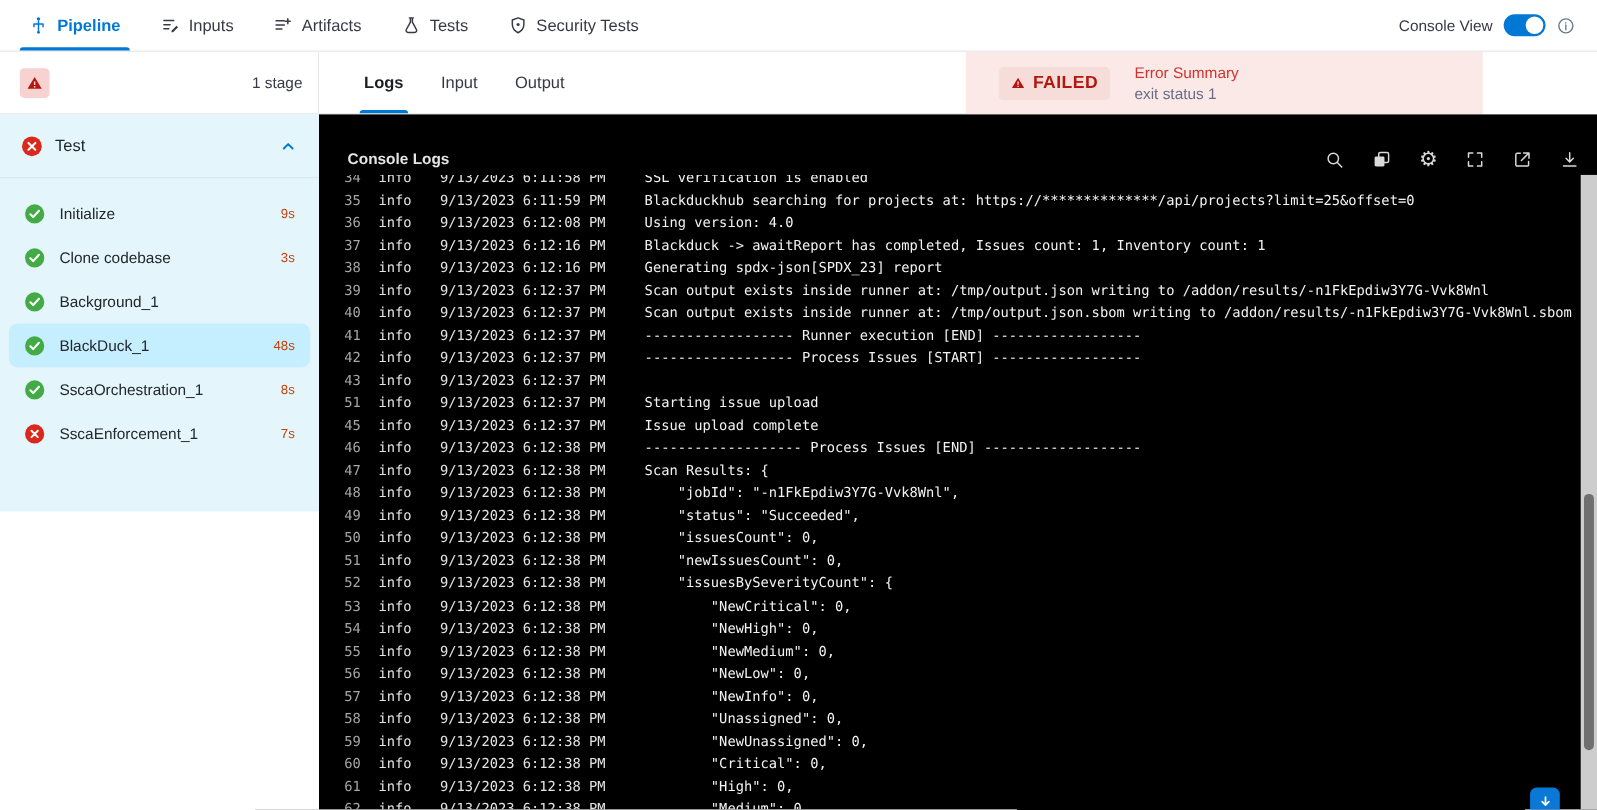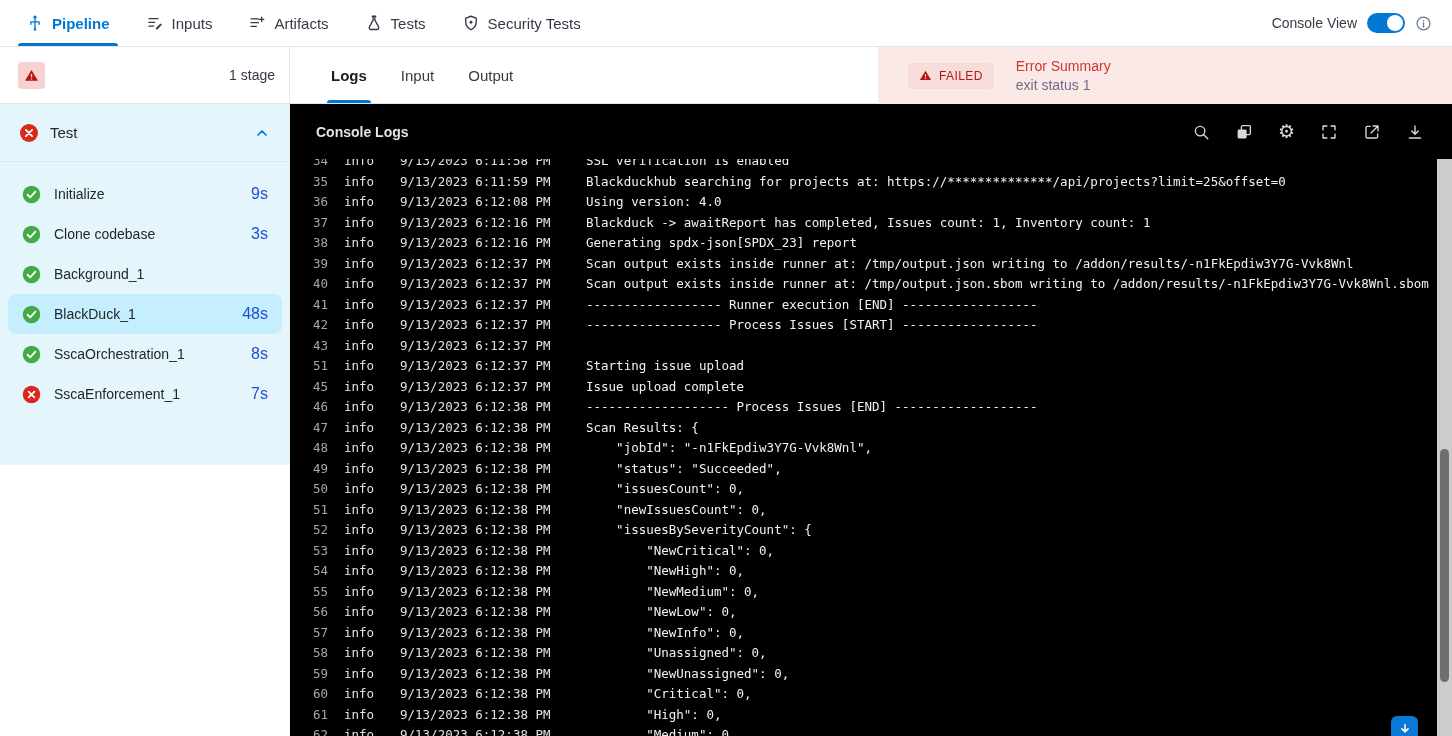--- a/index.html
+++ b/index.html
@@ -20,61 +20,61 @@
   .tab.active::after { content:""; position:absolute; left:-8px; right:-8px; bottom:0;
     height:3px; background:#0278D5; border-radius:3px 3px 0 0; }
   .topnav-right { margin-left:auto; display:flex; align-items:center; gap:10px;
     padding-right:20px; font-size:14px; color:#383946; }
   .toggle { width:38px; height:20px; border-radius:10px; background:#0278D5; position:relative; cursor:pointer; }
   .toggle .knob { position:absolute; top:2px; right:2px; width:16px; height:16px;
     border-radius:50%; background:#fff; }
   .info-icn { display:flex; color:#6B7A8C; }
 
   
-  .row2 { position:absolute; top:47px; left:0; width:1452px; height:57px; display:flex; }
+  .row2 { position:absolute; top:47px; left:0; width:1348px; height:57px; display:flex; }
   .stagebar { width:290px; background:#fff; border-right:1px solid #E8E9EE;
     border-bottom:1px solid #E3E4EA; display:flex; align-items:center;
     justify-content:space-between; padding:0 14px 0 18px; }
   .warn-badge { width:27px; height:27px; border-radius:4px; background:#F8D2D0;
     display:flex; align-items:center; justify-content:center; }
   .stage-count { font-size:14px; color:#383946; }
   .logtabs { width:588px; background:#fff; border-bottom:1px solid #E3E4EA;
     display:flex; align-items:flex-end; gap:34px; padding-left:41px; }
   .logtab { font-size:15px; color:#383946; height:100%; display:flex; align-items:center;
     position:relative; cursor:pointer; }
   .logtab.active { font-weight:700; color:#1C1D26; }
   .logtab.active::after { content:""; position:absolute; left:-4px; right:-4px; bottom:0;
     height:3px; background:#0278D5; border-radius:3px 3px 0 0; }
   .error-summary { flex:1; background:#FBE9E7; display:flex; align-items:center;
     gap:22px; padding-left:30px; }
   .failed-badge { display:flex; align-items:center; gap:7px; background:#F6DDDA;
-    border-radius:4px; padding:6px 11px; color:#B41710; font-size:12px; font-weight:400;
+    border-radius:4px; padding:6px 11px; color:#B41710; font-size:16px; font-weight:700;
     letter-spacing:.4px; }
   .error-texts { display:flex; flex-direction:column; }
   .error-title { color:#CF352E; font-size:14px; }
   .error-msg { color:#6B6D85; font-size:14px; margin-top:3px; }
 
   
   .stage-panel { position:absolute; top:104px; left:0; width:290px; height:361px;
     background:#E4F6FC; }
   .stage-header { height:58px; display:flex; align-items:center; gap:11px;
     padding:0 20px 0 19px; border-bottom:1px solid rgba(0,0,0,0.05); }
   .stage-name { font-size:15px; color:#22272D; }
   .stage-header .chev { margin-left:auto; display:flex; }
   .steps { padding:12px 8px 0 8px; }
   .step { height:40px; display:flex; align-items:center; gap:13px; padding:0 14px;
     border-radius:8px; cursor:pointer; }
   .step.selected { background:#C5EEFE; }
   .step .sname { font-size:14px; color:#22272D; }
-  .step .sdur { margin-left:auto; font-size:16px; color:#1d4ed8; }
+  .step .sdur { margin-left:auto; font-size:12px; color:#c2410c; }
 
   
   .console { position:absolute; top:104px; left:290px; width:1162px; height:632px;
     background:#000; }
-  .console-header { height:55px; display:flex; align-items:center; padding:0 28px 0 26px; }
+  .console-header { height:55px; display:flex; align-items:flex-start; padding:0 16px 0 26px;margin-top:32px; }
   .console-title { color:#E4E4E4; font-size:14px; font-weight:700; }
   .console-icons { margin-left:auto; display:flex; align-items:center; gap:25px; }
   .cbtn { background:none; border:none; color:#D9D9D9; display:flex; align-items:center;
     cursor:pointer; padding:0; }
   .cbtn.gear-char { font-size:19px; line-height:17px; font-family:"DejaVu Sans", sans-serif; }
   .log-viewport { position:absolute; top:55px; left:0; right:0; bottom:0; overflow:hidden; }
   .log-lines { margin-top:-8px; font-family:"DejaVu Sans Mono", monospace;
     font-size:12.5px; line-height:20.5px; color:#EDEDED; }
   .log-row { display:flex; padding-left:10px; white-space:pre; }
   .ln { width:28px; text-align:right; color:#A6A6A6; }

